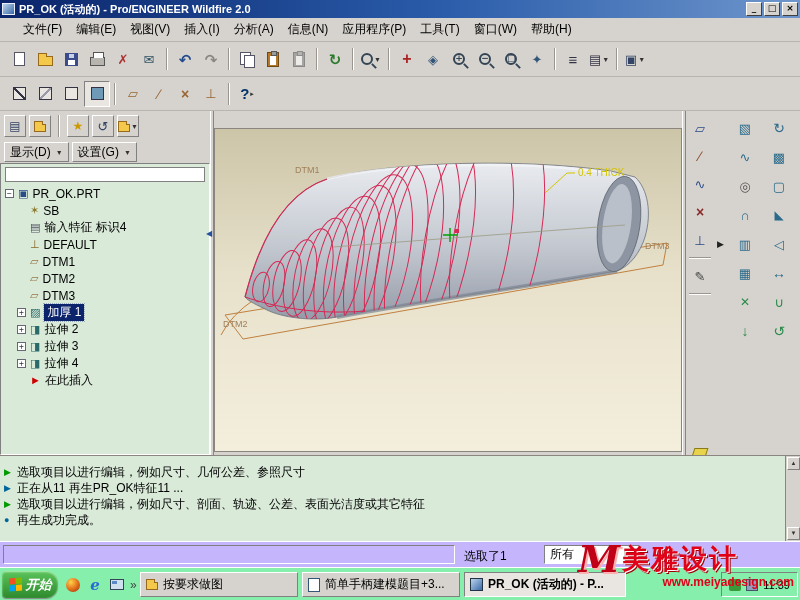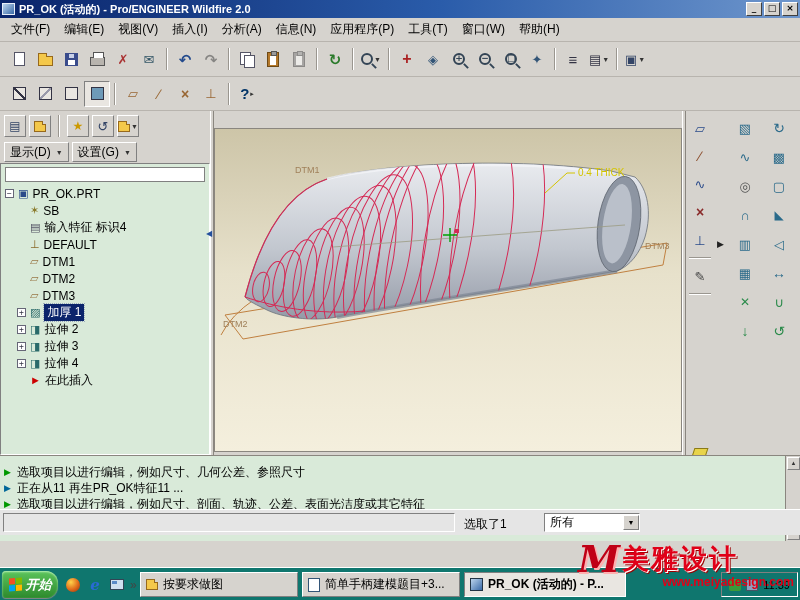--- a/index.html
+++ b/index.html
@@ -9,21 +9,21 @@
 
   
   .titlebar{position:absolute;left:0;top:0;width:800px;height:18px;
     background:linear-gradient(90deg,#0a246a,#2a5caa 55%,#6e96cc);display:flex;align-items:center;padding:8px 2px;color:#fff}
   .app-ico{width:13px;height:12px;background:linear-gradient(135deg,#bcd4ec,#3a6aa8);border:1px solid #e8eef8;margin-right:4px}
   .tb-title{flex:1;font-size:11px;font-weight:bold;white-space:nowrap;overflow:hidden}
   .winbtn{width:16px;height:14px;margin-left:2px;background:#d6d3ce;color:#000;
     border:1px solid;border-color:#fff #404040 #404040 #fff;font:bold 9px/11px "DejaVu Sans",sans-serif;text-align:center}
 
   
-  .menubar{position:absolute;left:0;top:18px;width:800px;height:24px;display:flex;align-items:center;padding-left:4px;border-bottom:1px solid #b8b4ae}
+  .menubar{position:absolute;left:0;top:18px;width:800px;height:24px;display:flex;align-items:center;padding-left:16px;border-bottom:1px solid #b8b4ae}
   .menu-item{padding:3px 7px;white-space:nowrap}
 
   
   .toolbar{position:absolute;left:0;width:800px;display:flex;align-items:center;padding-left:6px;border-bottom:1px solid #b8b4ae;background:#d6d3ce}
   .toolbar.r1{top:42px;height:35px}
   .toolbar.r2{top:77px;height:34px}
   .tb{width:26px;height:26px;display:flex;align-items:center;justify-content:center;border:1px solid transparent;position:relative}
   .tb.sm{width:22px;height:22px;border:1px solid;border-color:#fff #808080 #808080 #fff}
   .tb.pressed{border:1px solid;border-color:#808080 #fff #fff #808080;background:#e9e6e1}
   .sep{width:2px;height:22px;border-left:1px solid #9a968f;border-right:1px solid #ffffff;margin:0 4px}
@@ -89,30 +89,30 @@
   
   .msgarea{position:absolute;left:0;top:455px;width:800px;height:86px;background:#d9ead9;border-top:1px solid #8a867f;padding-top:8px}
   .msg{height:16px;display:flex;align-items:center;padding-left:4px}
   .marr{width:13px;font-size:9px;flex:none}
   .msgsb{position:absolute;right:0;top:456px;width:15px;height:85px;background:#d6d3ce;border-left:1px solid #8a867f}
   .sbbtn{width:13px;height:13px;margin:1px 0 0 1px;background:#d6d3ce;border:1px solid;border-color:#fff #808080 #808080 #fff;
     font-size:6px;text-align:center;line-height:11px;color:#333}
   .sbbtn.dn{position:absolute;bottom:1px}
 
   
-  .statusbar{position:absolute;left:0;top:509px;width:800px;height:26px;background:#e5e5e5;border-top:1px solid #fff}
+  .statusbar{position:absolute;left:0;top:541px;width:800px;height:26px;background:#c4b5fd;border-top:1px solid #fff}
   .stfield{position:absolute;left:3px;top:3px;width:452px;height:19px;border:1px solid;border-color:#808080 #fff #fff #808080}
   .stsel{position:absolute;left:464px;top:6px;font-size:12px}
   .stfilter{position:absolute;left:544px;top:3px;width:96px;height:19px;background:#fff;
     border:1px solid;border-color:#808080 #fff #fff #808080;display:flex;align-items:center;padding-left:5px}
   .stfilter .fbtn{margin-left:auto;width:16px;height:15px;background:#d6d3ce;border:1px solid;border-color:#fff #808080 #808080 #fff;
     font-size:7px;text-align:center;line-height:13px}
 
   
-  .taskbar{position:absolute;left:0;top:567px;width:800px;height:33px;background:#0f766e;border-top:1px solid #fff}
+  .taskbar{position:absolute;left:0;top:567px;width:800px;height:33px;background:#86efac;border-top:1px solid #fff}
   .startbtn{position:absolute;left:2px;top:3px;width:56px;height:27px;color:#fff;
     background:linear-gradient(#5cc45c,#2d8a2d);border-radius:4px 12px 12px 4px;box-shadow:inset 0 1px 2px #b8f0b8,0 1px 1px #888;
     display:flex;align-items:center;justify-content:center;gap:4px;font-size:13px;font-weight:bold;font-style:italic}
   .winflag{width:13px;height:13px;display:grid;grid-template-columns:6px 6px;grid-template-rows:6px 6px;gap:1px;transform:skewY(-4deg)}
   .winflag i{display:block}
   .qlaunch{position:absolute;left:64px;top:5px;height:23px;display:flex;align-items:center;gap:4px}
   .qi{width:18px;height:18px;display:flex;align-items:center;justify-content:center}
   .qi-media{width:14px;height:14px;border-radius:50%;background:radial-gradient(circle at 35% 30%,#ffd24a,#e06a1a 55%,#90300a)}
   .qi-desk{width:14px;height:11px;background:#cfe0ef;border:1px solid #345;position:relative}
   .qi-desk::before{content:"";position:absolute;left:1px;top:1px;width:5px;height:3px;background:#5a8ac6}

